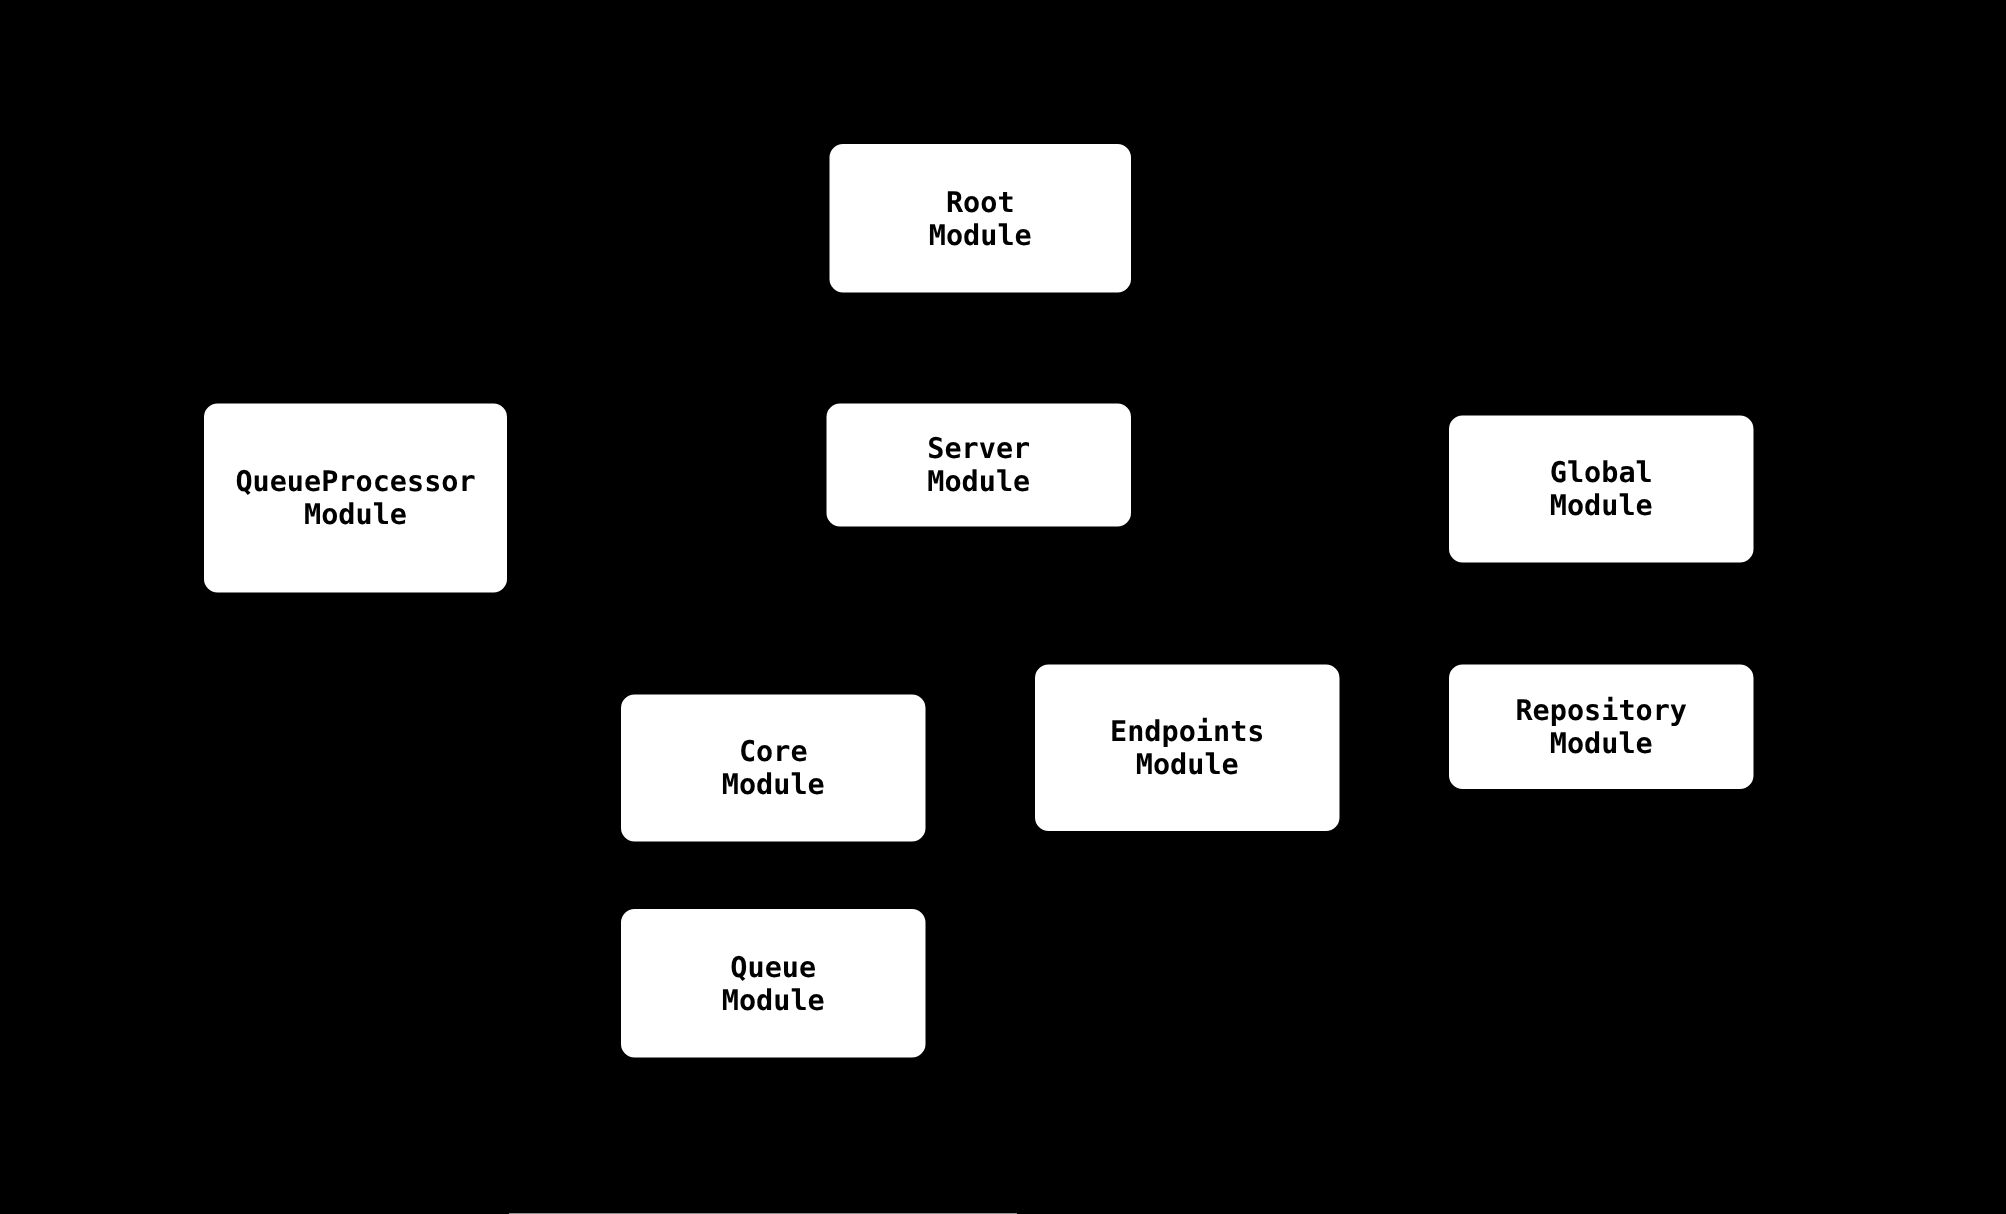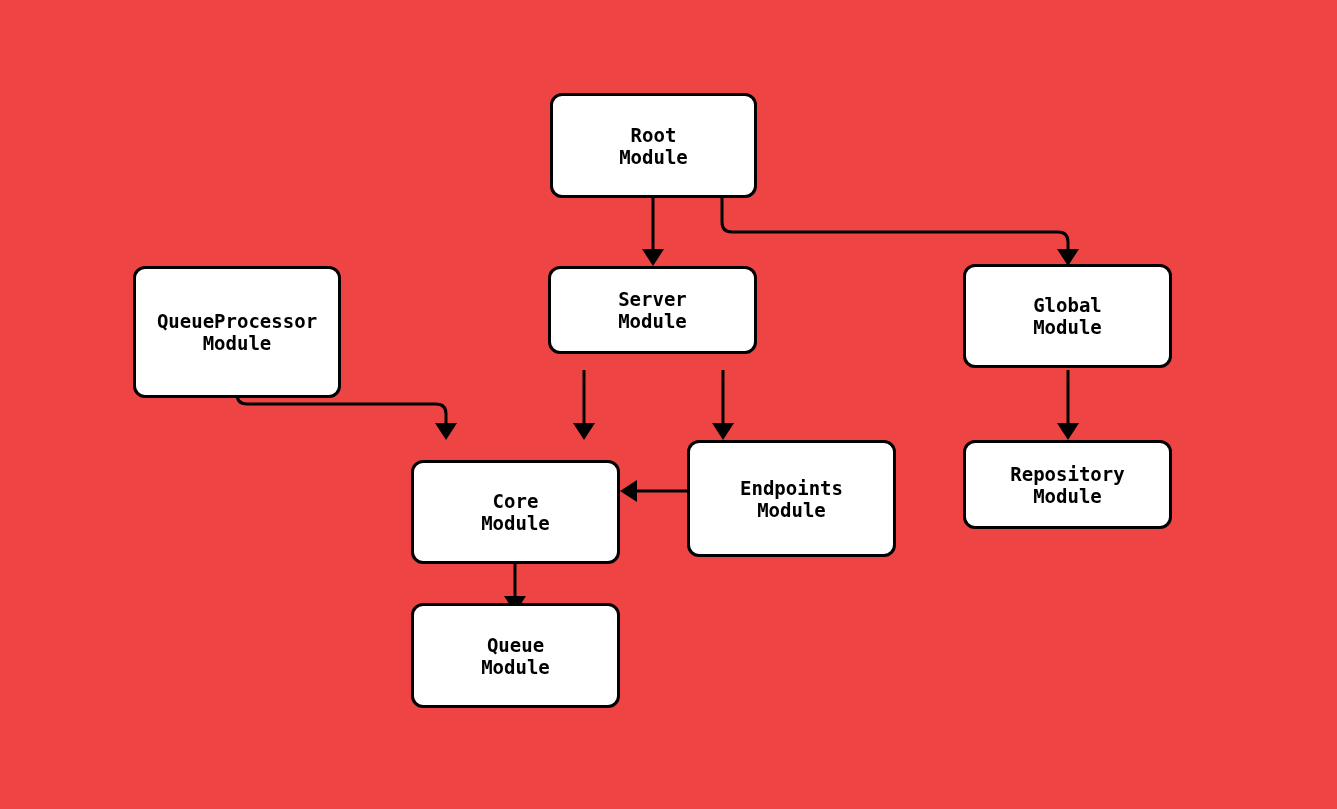--- a/index.html
+++ b/index.html
@@ -4,21 +4,21 @@
 <style>
   html, body {
     margin: 0;
     padding: 0;
     background: #ffffff;
   }
   .canvas {
     position: relative;
     width: 1337px;
     height: 809px;
-    background: #ef4444;
+    background: #000000;
     overflow: hidden;
     font-family: "DejaVu Sans Mono", monospace;
   }
   #edges-layer {
     position: absolute;
     left: 0;
     top: 0;
     width: 1337px;
     height: 809px;
   }
@@ -69,21 +69,21 @@
 Module</span>
   </div>
   <div class="node" id="node-queueprocessor" style="left: 133px; top: 266px; width: 208px; height: 132px;">
     <span class="node-label">QueueProcessor
 Module</span>
   </div>
   <div class="node" id="node-server" style="left: 548px; top: 266px; width: 209px; height: 88px;">
     <span class="node-label">Server
 Module</span>
   </div>
-  <div class="node" id="node-global" style="left: 963px; top: 264px; width: 209px; height: 104px;">
+  <div class="node" id="node-global" style="left: 963px; top: 274px; width: 209px; height: 104px;">
     <span class="node-label">Global
 Module</span>
   </div>
   <div class="node" id="node-core" style="left: 411px; top: 460px; width: 209px; height: 104px;">
     <span class="node-label">Core
 Module</span>
   </div>
   <div class="node" id="node-endpoints" style="left: 687px; top: 440px; width: 209px; height: 117px;">
     <span class="node-label">Endpoints
 Module</span>

